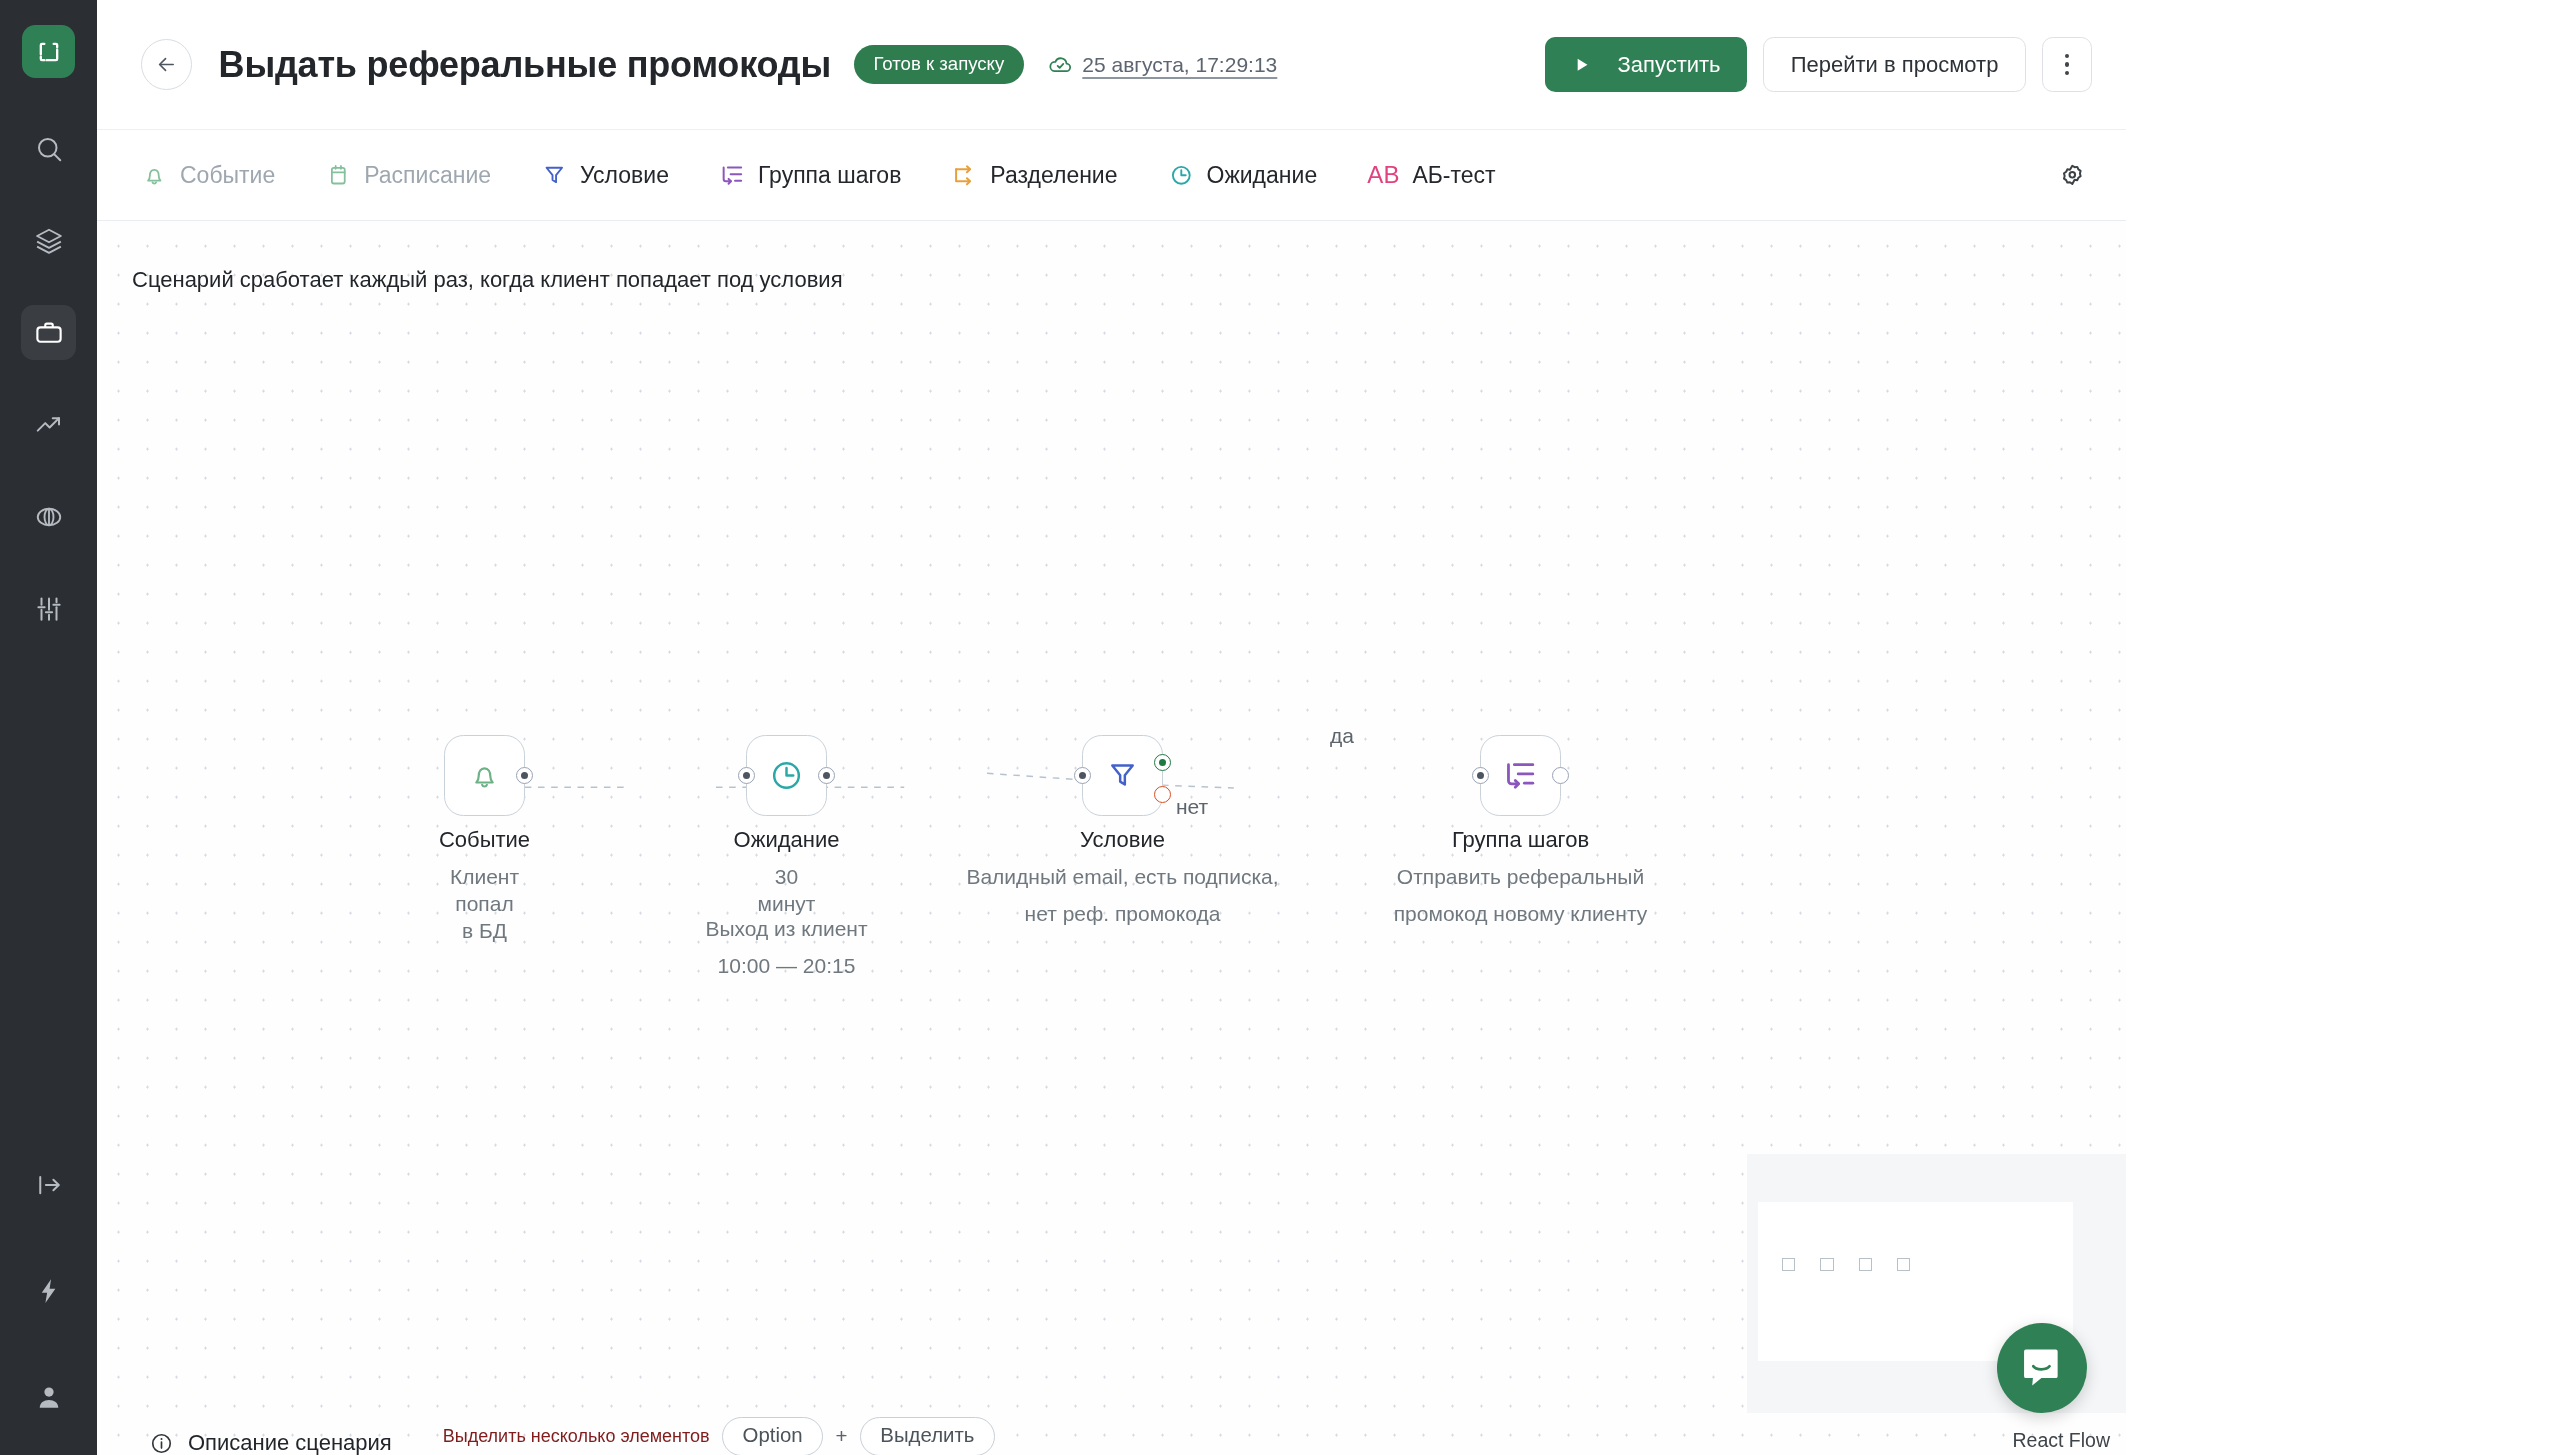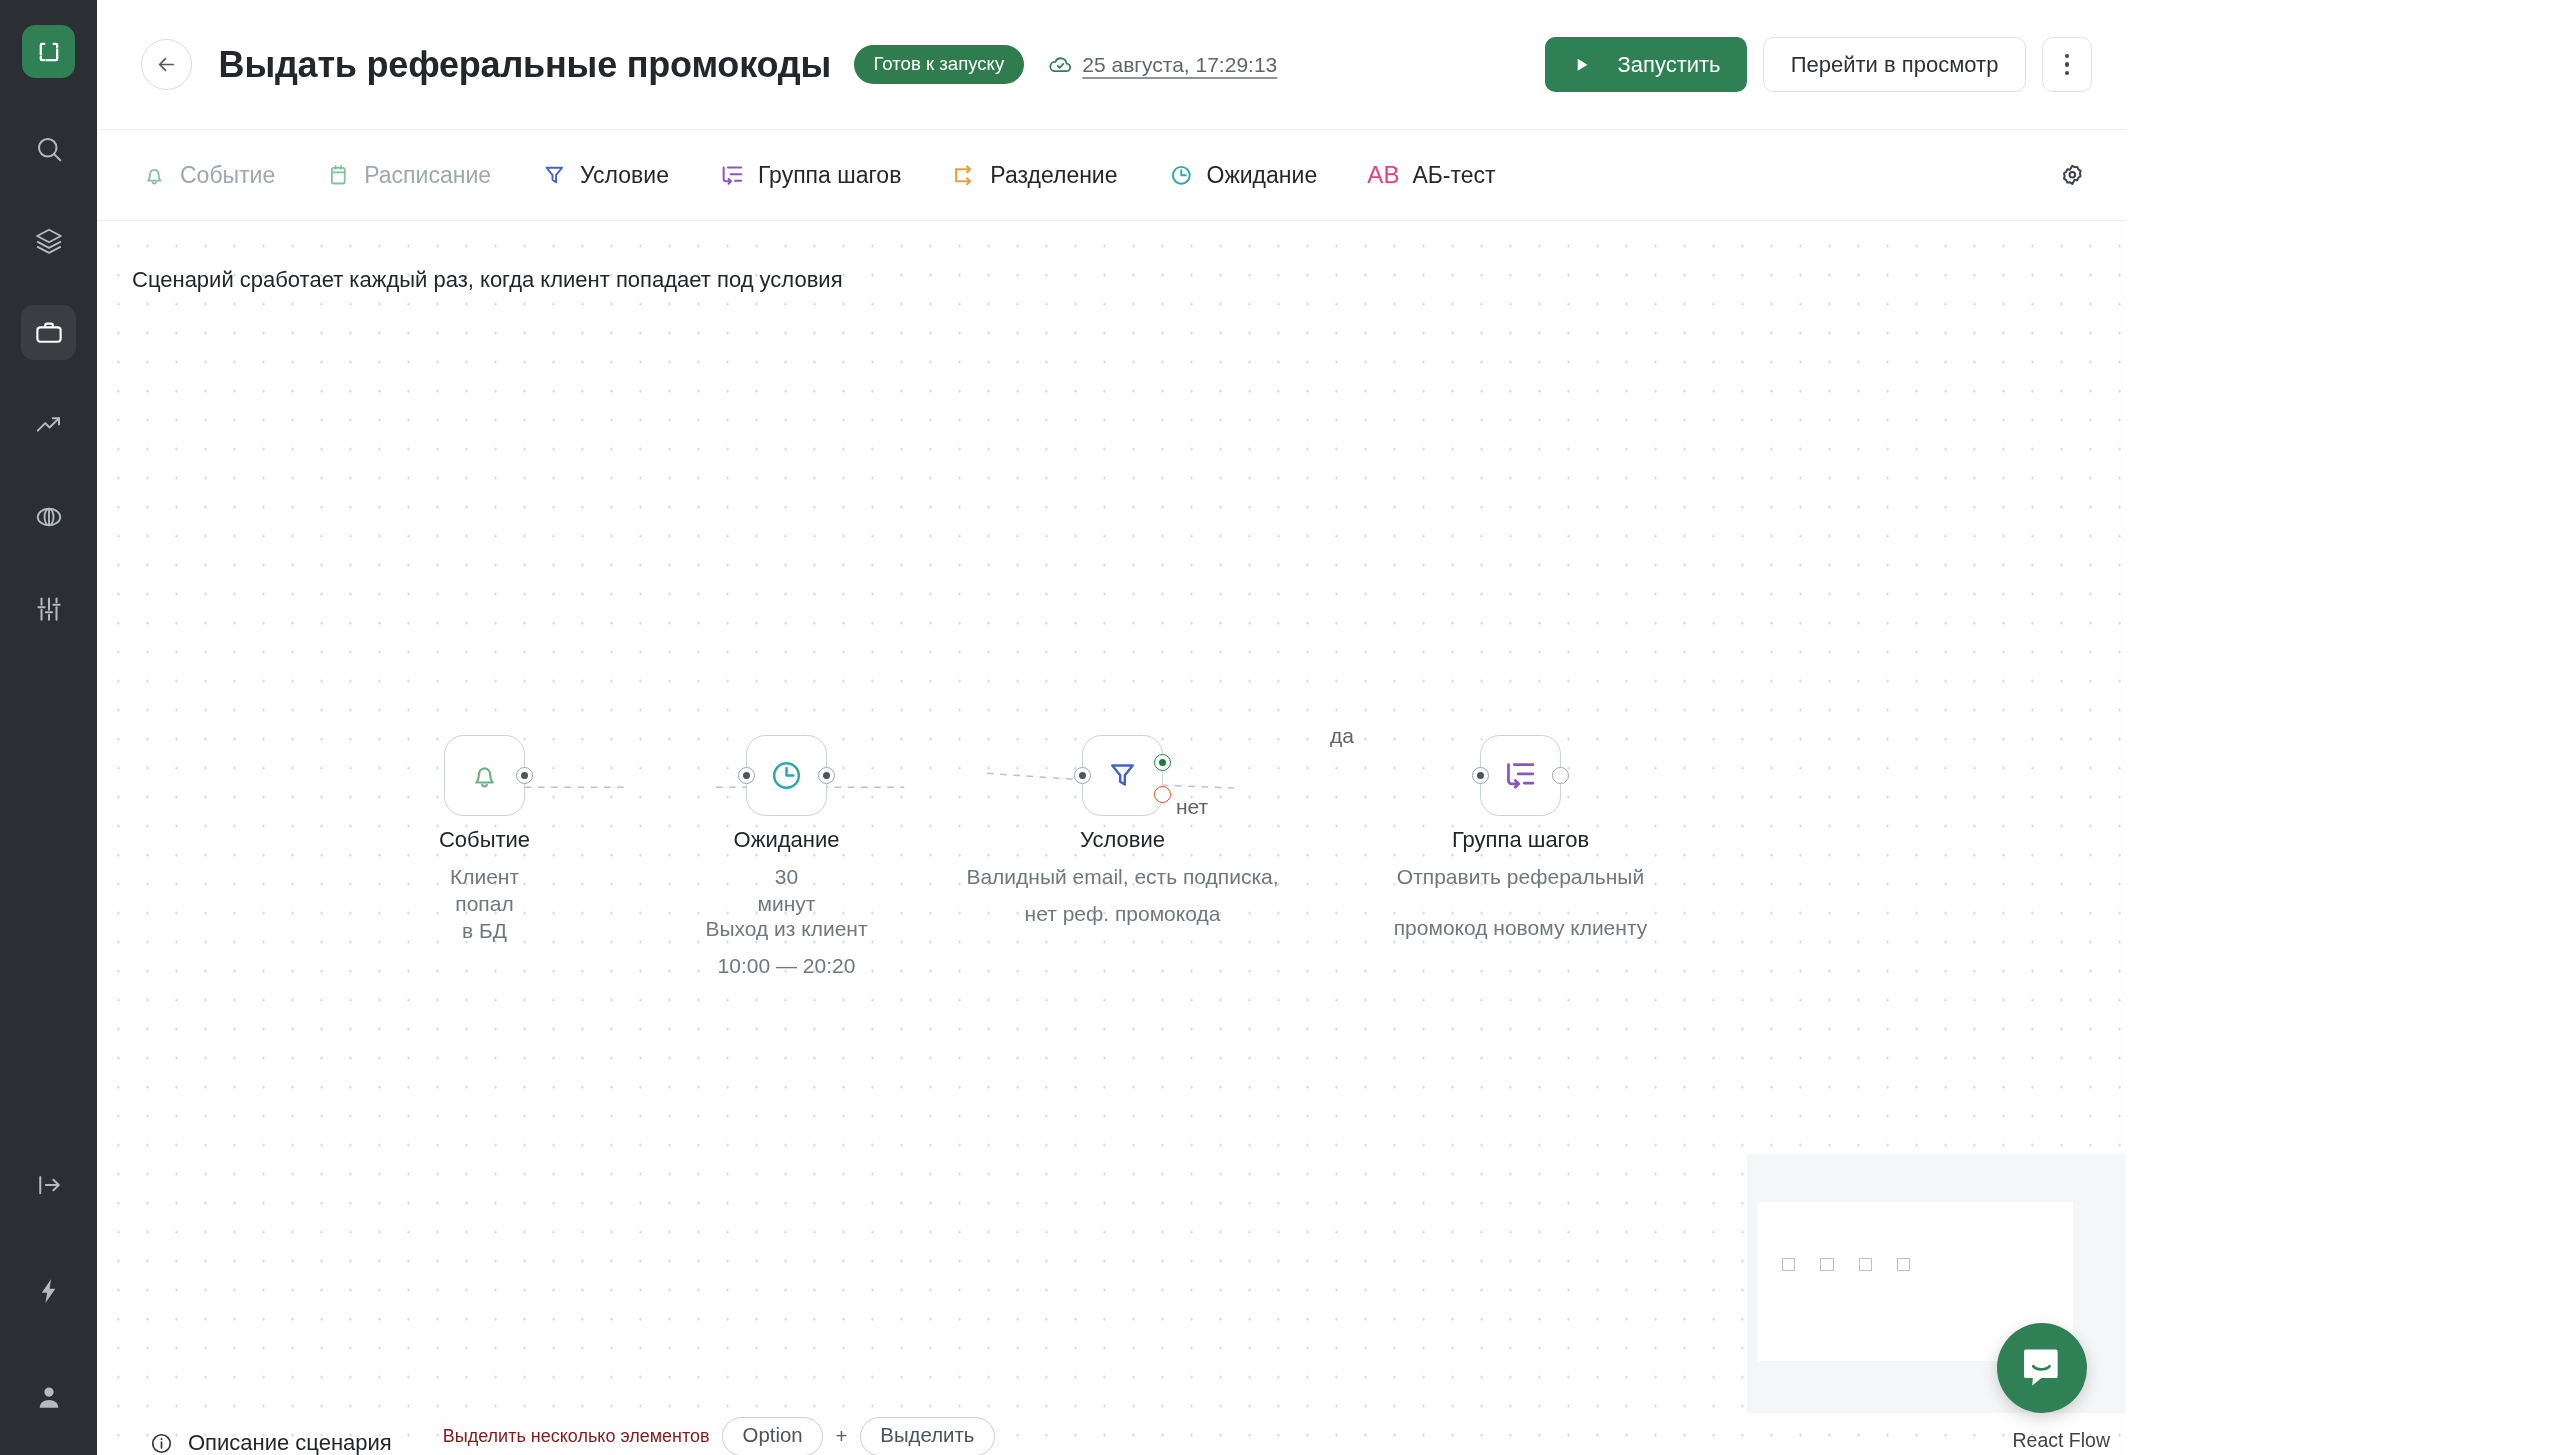--- a/index.html
+++ b/index.html
@@ -467,21 +467,21 @@
           <svg width="37" height="37" viewBox="0 0 24 24" fill="none" stroke="#2aa8a8" stroke-width="1.6" stroke-linecap="round" stroke-linejoin="round">
             <circle cx="12" cy="12" r="8"></circle>
               <path d="M12 7.2V12h4.4"></path>
           </svg>
           <span class="handle left"></span>
           <span class="handle right"></span>
         </div>
         <div class="node-title">Ожидание</div>
         <div class="node-sub">30 минут</div>
         <div class="node-sub2" style="top:181px;white-space:nowrap;">Выход из клиент</div>
-        <div class="node-sub2" style="top:218px;white-space:nowrap;">10:00 — 20:20</div>
+        <div class="node-sub2" style="top:218px;white-space:nowrap;">10:00 — 20:15</div>
       </div>
 
       <div class="node" style="left:985px; top:514px;">
         <div class="node-box">
           <svg width="35" height="35" viewBox="0 0 24 24" fill="none" stroke="#4361c9" stroke-width="1.7" stroke-linecap="round" stroke-linejoin="round">
             <path d="M5 5.2h14l-5.4 6.6v6.4l-3.2-2v-4.4z"></path>
           </svg>
           <span class="handle left"></span>
           <span class="handle green" style="right:-8.9px;top:17.7px;"></span>
           <span class="handle red empty" style="right:-8.9px;top:50px;"></span>
@@ -501,21 +501,21 @@
               <path d="M10.5 11h9.5"></path>
               <path d="M14.5 17h5.5"></path>
             <path d="M4.2 5v10.4a2 2 0 0 0 2 2h4.4"></path>
             <path d="M8.6 15.2l2.2 2.2-2.2 2.2"></path>
           </svg>
           <span class="handle left"></span>
           <span class="handle right empty" style="border-color:#9aa3b4;"></span>
         </div>
         <div class="node-title">Группа шагов</div>
         <div class="node-sub" style="white-space:nowrap;">Отправить реферальный</div>
-        <div class="node-sub2" style="top:180px;white-space:nowrap;">промокод новому клиенту</div>
+        <div class="node-sub2" style="top:166px;white-space:nowrap;">промокод новому клиенту</div>
       </div>
 
       <div class="minimap">
         <div class="minimap-view"></div>
         <div class="minimap-nodes">
           <i></i>
           <i></i>
           <i></i>
           <i></i>
         </div>

